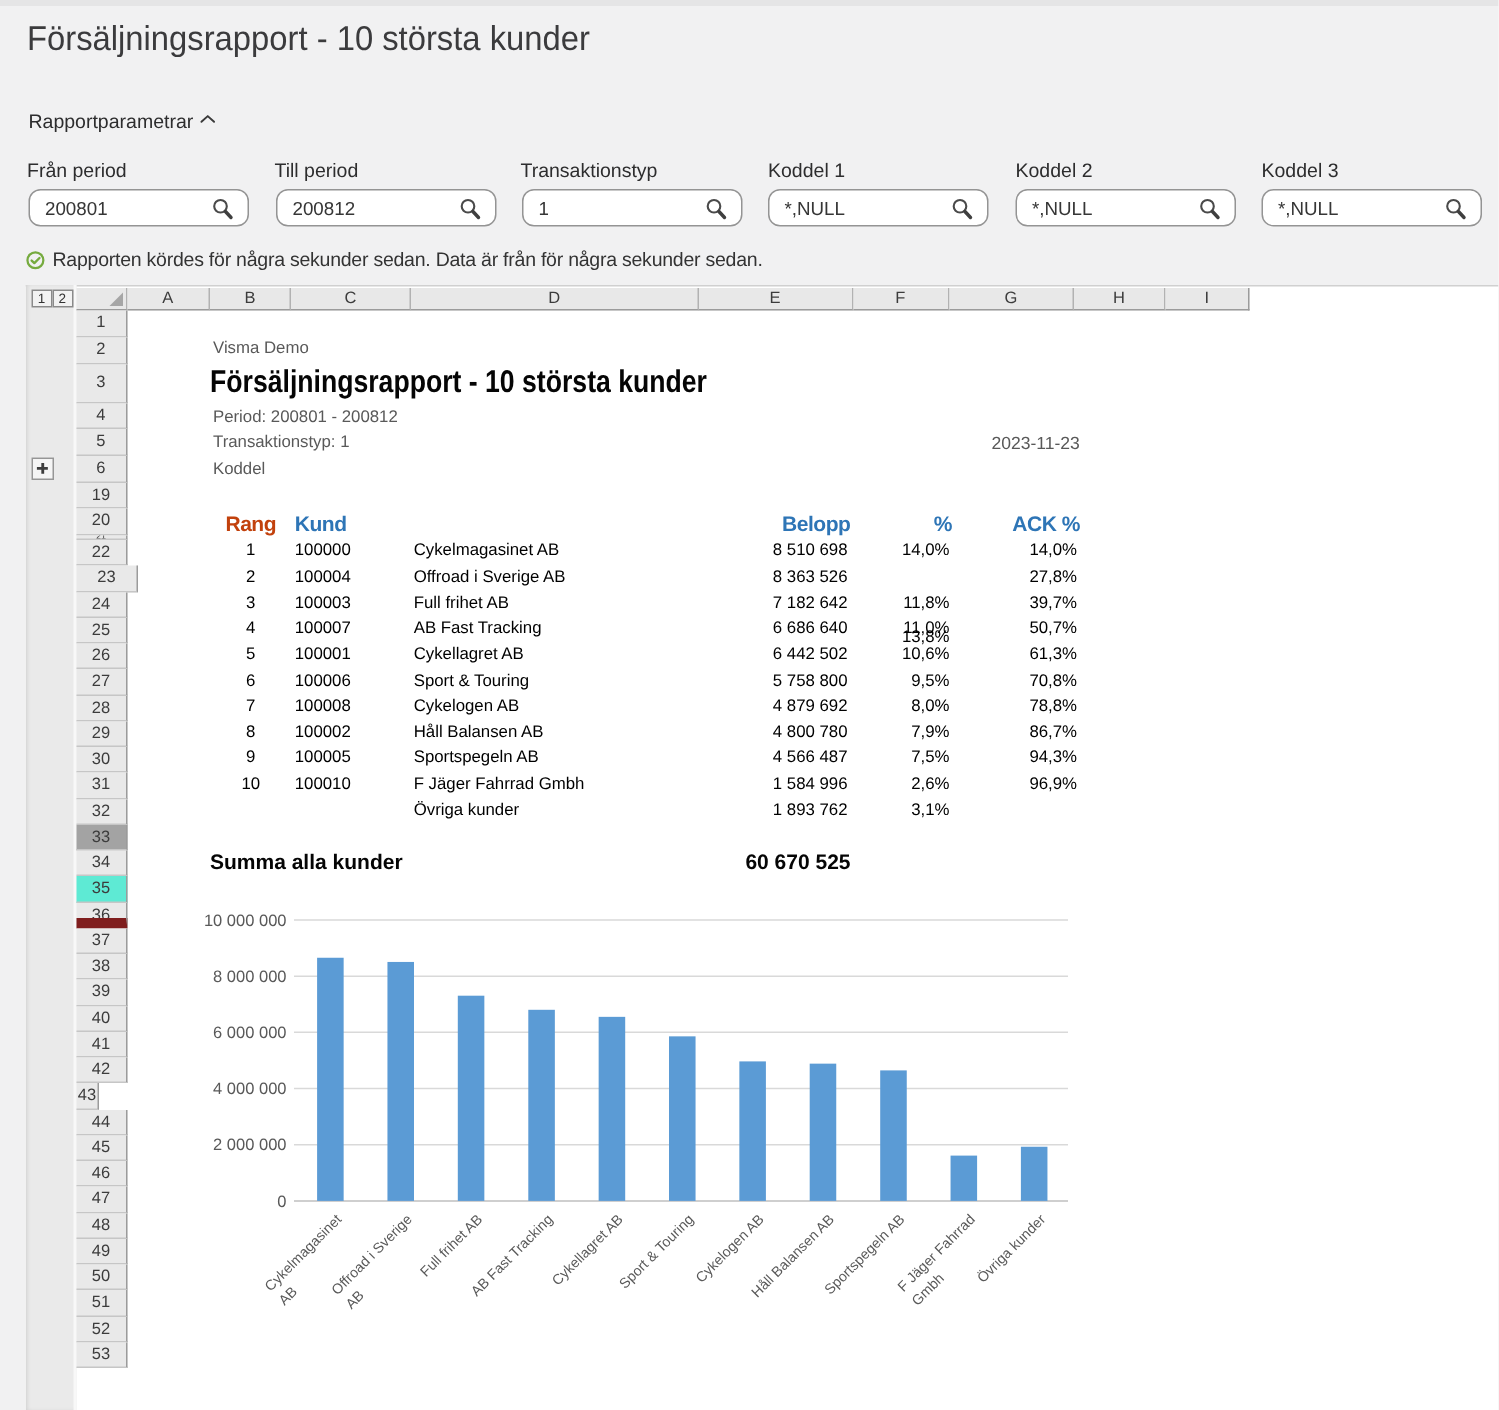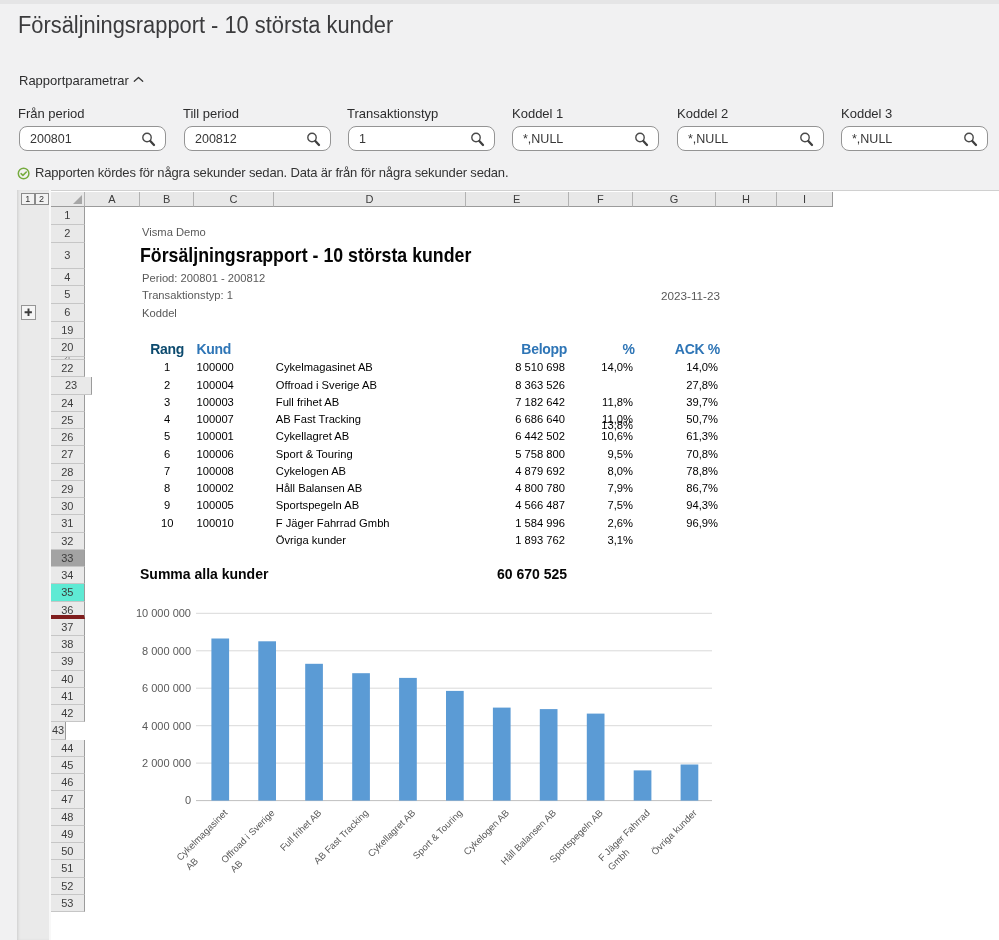--- a/index.html
+++ b/index.html
@@ -94,21 +94,21 @@
 <div class="abs" style="left:51.0px;top:429.10px;width:33.6px;height:17.25px;background:#e9e9e9;border-right:1px solid #9b9b9b;border-bottom:1px solid #c6c6c6;font-size:11px;color:#3c3c3c;text-align:center;line-height:16px;overflow:hidden">26</div>
 <div class="abs" style="left:51.0px;top:446.35px;width:33.6px;height:17.25px;background:#e9e9e9;border-right:1px solid #9b9b9b;border-bottom:1px solid #c6c6c6;font-size:11px;color:#3c3c3c;text-align:center;line-height:16px;overflow:hidden">27</div>
 <div class="abs" style="left:51.0px;top:463.60px;width:33.6px;height:17.25px;background:#e9e9e9;border-right:1px solid #9b9b9b;border-bottom:1px solid #c6c6c6;font-size:11px;color:#3c3c3c;text-align:center;line-height:16px;overflow:hidden">28</div>
 <div class="abs" style="left:51.0px;top:480.85px;width:33.6px;height:17.25px;background:#e9e9e9;border-right:1px solid #9b9b9b;border-bottom:1px solid #c6c6c6;font-size:11px;color:#3c3c3c;text-align:center;line-height:16px;overflow:hidden">29</div>
 <div class="abs" style="left:51.0px;top:498.10px;width:33.6px;height:17.25px;background:#e9e9e9;border-right:1px solid #9b9b9b;border-bottom:1px solid #c6c6c6;font-size:11px;color:#3c3c3c;text-align:center;line-height:16px;overflow:hidden">30</div>
 <div class="abs" style="left:51.0px;top:515.35px;width:33.6px;height:17.25px;background:#e9e9e9;border-right:1px solid #9b9b9b;border-bottom:1px solid #c6c6c6;font-size:11px;color:#3c3c3c;text-align:center;line-height:16px;overflow:hidden">31</div>
 <div class="abs" style="left:51.0px;top:532.60px;width:33.6px;height:17.25px;background:#e9e9e9;border-right:1px solid #9b9b9b;border-bottom:1px solid #c6c6c6;font-size:11px;color:#3c3c3c;text-align:center;line-height:16px;overflow:hidden">32</div>
 <div class="abs" style="left:51.0px;top:549.85px;width:33.6px;height:17.25px;background:#a3a3a3;border-right:1px solid #9b9b9b;border-bottom:1px solid #c6c6c6;font-size:11px;color:#3c3c3c;text-align:center;line-height:16px;overflow:hidden">33</div>
 <div class="abs" style="left:51.0px;top:567.10px;width:33.6px;height:17.25px;background:#e9e9e9;border-right:1px solid #9b9b9b;border-bottom:1px solid #c6c6c6;font-size:11px;color:#3c3c3c;text-align:center;line-height:16px;overflow:hidden">34</div>
 <div class="abs" style="left:51.0px;top:584.35px;width:33.6px;height:17.25px;background:#5eead4;border-right:1px solid #9b9b9b;border-bottom:1px solid #c6c6c6;font-size:11px;color:#3c3c3c;text-align:center;line-height:16px;overflow:hidden">35</div>
-<div class="abs" style="left:51.0px;top:601.60px;width:33.6px;height:17.25px;background:#e9e9e9;border-right:1px solid #9b9b9b;border-bottom:4px solid #7f1d1d;font-size:11px;color:#3c3c3c;text-align:center;line-height:16px;overflow:hidden">36</div>
+<div class="abs" style="left:51.0px;top:601.60px;width:33.6px;height:17.25px;background:#e9e9e9;border-right:1px solid #9b9b9b;border-bottom:7px solid #7f1d1d;font-size:11px;color:#3c3c3c;text-align:center;line-height:16px;overflow:hidden">36</div>
 <div class="abs" style="left:51.0px;top:618.85px;width:33.6px;height:17.25px;background:#e9e9e9;border-right:1px solid #9b9b9b;border-bottom:1px solid #c6c6c6;font-size:11px;color:#3c3c3c;text-align:center;line-height:16px;overflow:hidden">37</div>
 <div class="abs" style="left:51.0px;top:636.10px;width:33.6px;height:17.25px;background:#e9e9e9;border-right:1px solid #9b9b9b;border-bottom:1px solid #c6c6c6;font-size:11px;color:#3c3c3c;text-align:center;line-height:16px;overflow:hidden">38</div>
 <div class="abs" style="left:51.0px;top:653.35px;width:33.6px;height:17.25px;background:#e9e9e9;border-right:1px solid #9b9b9b;border-bottom:1px solid #c6c6c6;font-size:11px;color:#3c3c3c;text-align:center;line-height:16px;overflow:hidden">39</div>
 <div class="abs" style="left:51.0px;top:670.60px;width:33.6px;height:17.25px;background:#e9e9e9;border-right:1px solid #9b9b9b;border-bottom:1px solid #c6c6c6;font-size:11px;color:#3c3c3c;text-align:center;line-height:16px;overflow:hidden">40</div>
 <div class="abs" style="left:51.0px;top:687.85px;width:33.6px;height:17.25px;background:#e9e9e9;border-right:1px solid #9b9b9b;border-bottom:1px solid #c6c6c6;font-size:11px;color:#3c3c3c;text-align:center;line-height:16px;overflow:hidden">41</div>
 <div class="abs" style="left:51.0px;top:705.10px;width:33.6px;height:17.25px;background:#e9e9e9;border-right:1px solid #9b9b9b;border-bottom:1px solid #c6c6c6;font-size:11px;color:#3c3c3c;text-align:center;line-height:16px;overflow:hidden">42</div>
 <div class="abs" style="left:51.0px;top:722.35px;width:15px;height:17.25px;background:#e9e9e9;border-right:1px solid #9b9b9b;border-bottom:1px solid #c6c6c6;font-size:11px;color:#3c3c3c;text-align:center;line-height:16px;overflow:hidden">43</div>
 <div class="abs" style="left:51.0px;top:739.60px;width:33.6px;height:17.25px;background:#e9e9e9;border-right:1px solid #9b9b9b;border-bottom:1px solid #c6c6c6;font-size:11px;color:#3c3c3c;text-align:center;line-height:16px;overflow:hidden">44</div>
 <div class="abs" style="left:51.0px;top:756.85px;width:33.6px;height:17.25px;background:#e9e9e9;border-right:1px solid #9b9b9b;border-bottom:1px solid #c6c6c6;font-size:11px;color:#3c3c3c;text-align:center;line-height:16px;overflow:hidden">45</div>
 <div class="abs" style="left:51.0px;top:774.10px;width:33.6px;height:17.25px;background:#e9e9e9;border-right:1px solid #9b9b9b;border-bottom:1px solid #c6c6c6;font-size:11px;color:#3c3c3c;text-align:center;line-height:16px;overflow:hidden">46</div>
@@ -118,21 +118,21 @@
 <div class="abs" style="left:51.0px;top:843.10px;width:33.6px;height:17.25px;background:#e9e9e9;border-right:1px solid #9b9b9b;border-bottom:1px solid #c6c6c6;font-size:11px;color:#3c3c3c;text-align:center;line-height:16px;overflow:hidden">50</div>
 <div class="abs" style="left:51.0px;top:860.35px;width:33.6px;height:17.25px;background:#e9e9e9;border-right:1px solid #9b9b9b;border-bottom:1px solid #c6c6c6;font-size:11px;color:#3c3c3c;text-align:center;line-height:16px;overflow:hidden">51</div>
 <div class="abs" style="left:51.0px;top:877.60px;width:33.6px;height:17.25px;background:#e9e9e9;border-right:1px solid #9b9b9b;border-bottom:1px solid #c6c6c6;font-size:11px;color:#3c3c3c;text-align:center;line-height:16px;overflow:hidden">52</div>
 <div class="abs" style="left:51.0px;top:894.85px;width:33.6px;height:17.25px;background:#e9e9e9;border-right:1px solid #9b9b9b;border-bottom:1px solid #c6c6c6;font-size:11px;color:#3c3c3c;text-align:center;line-height:16px;overflow:hidden">53</div>
 <div class="cellT" style="left:142.0px;top:226.1px;font-size:11.2px;color:#595959;font-weight:400;">Visma Demo</div>
 <div class="cellT" style="left:139.7px;top:242.9px;font-size:21px;font-weight:700;color:#050505;transform:scaleX(0.845);transform-origin:0 0;">Försäljningsrapport - 10 största kunder</div>
 <div class="cellT" style="left:142.0px;top:271.7px;font-size:11.2px;color:#595959;font-weight:400;">Period: 200801 - 200812</div>
 <div class="cellT" style="left:142.0px;top:289.2px;font-size:11.2px;color:#595959;font-weight:400;">Transaktionstyp: 1</div>
 <div class="cellT" style="right:279.1px;top:288.7px;font-size:11.7px;color:#595959;font-weight:400;">2023-11-23</div>
 <div class="cellT" style="left:142.0px;top:306.8px;font-size:11.2px;color:#595959;font-weight:400;">Koddel</div>
-<div class="cellT" style="left:107.2px;width:120px;text-align:center;top:340.9px;font-size:14px;color:#0c4a6e;font-weight:700;letter-spacing:-0.3px;">Rang</div>
+<div class="cellT" style="left:107.2px;width:120px;text-align:center;top:340.9px;font-size:14px;color:#c2410c;font-weight:700;letter-spacing:-0.3px;">Rang</div>
 <div class="cellT" style="left:196.5px;top:340.9px;font-size:14px;color:#2e75b6;font-weight:700;letter-spacing:-0.3px;">Kund</div>
 <div class="cellT" style="right:432.0px;top:340.9px;font-size:14px;color:#2e75b6;font-weight:700;letter-spacing:-0.3px;">Belopp</div>
 <div class="cellT" style="right:364.0px;top:340.9px;font-size:14px;color:#2e75b6;font-weight:700;">%</div>
 <div class="cellT" style="right:279.0px;top:340.9px;font-size:14px;color:#2e75b6;font-weight:700;letter-spacing:-0.3px;">ACK %</div>
 <div class="cellT" style="left:107.2px;width:120px;text-align:center;top:361.4px;font-size:11.2px;color:#000;font-weight:400;">1</div>
 <div class="cellT" style="left:196.5px;top:361.4px;font-size:11.2px;color:#000;font-weight:400;">100000</div>
 <div class="cellT" style="left:275.8px;top:361.4px;font-size:11.2px;color:#000;font-weight:400;">Cykelmagasinet AB</div>
 <div class="cellT" style="right:434.0px;top:361.4px;font-size:11.2px;color:#000;font-weight:400;">8 510 698</div>
 <div class="cellT" style="right:366.0px;top:361.4px;font-size:11.2px;color:#000;font-weight:400;">14,0%</div>
 <div class="cellT" style="right:281.0px;top:361.4px;font-size:11.2px;color:#000;font-weight:400;">14,0%</div>

